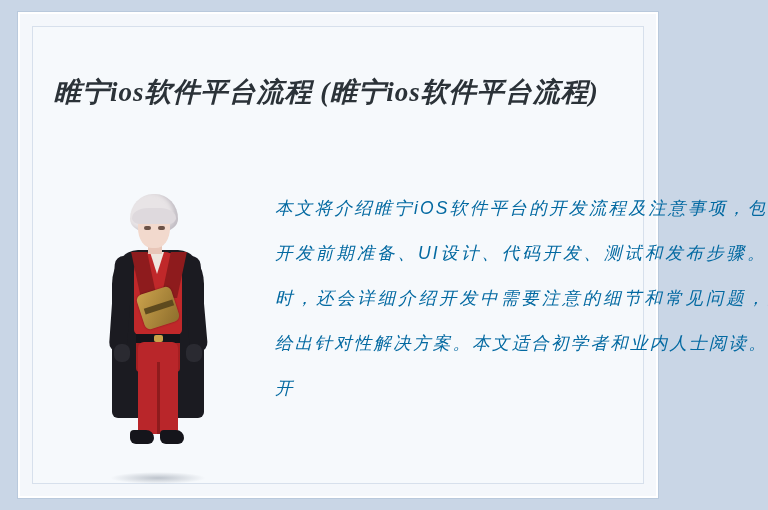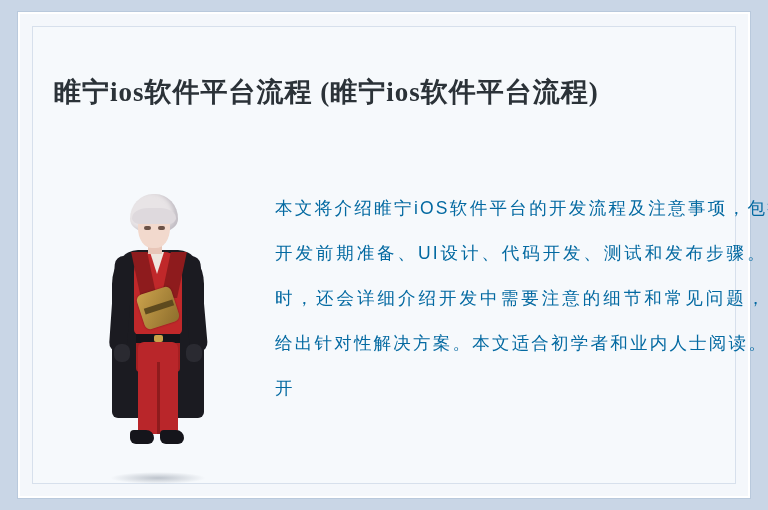--- a/index.html
+++ b/index.html
@@ -10,26 +10,27 @@
     width: 768px;
     height: 510px;
     background: #c9d6e6;
     font-family: "Liberation Sans", sans-serif;
     overflow: hidden;
   }
   .card {
     position: absolute;
     left: 18px;
     top: 12px;
-    width: 732px;
+    width: 640px;
     height: 486px;
     background: #f4f7fb;
     border: 2px solid #ffffff;
     box-sizing: border-box;
     box-shadow: 0 0 0 1px #b9c9dc;
+    font-style: italic;
   }
   .card-inner {
     position: absolute;
     left: 12px;
     top: 12px;
     right: 12px;
     bottom: 12px;
     border: 1px solid #d7e0ec;
     box-sizing: border-box;
     background: #f6f9fc;

